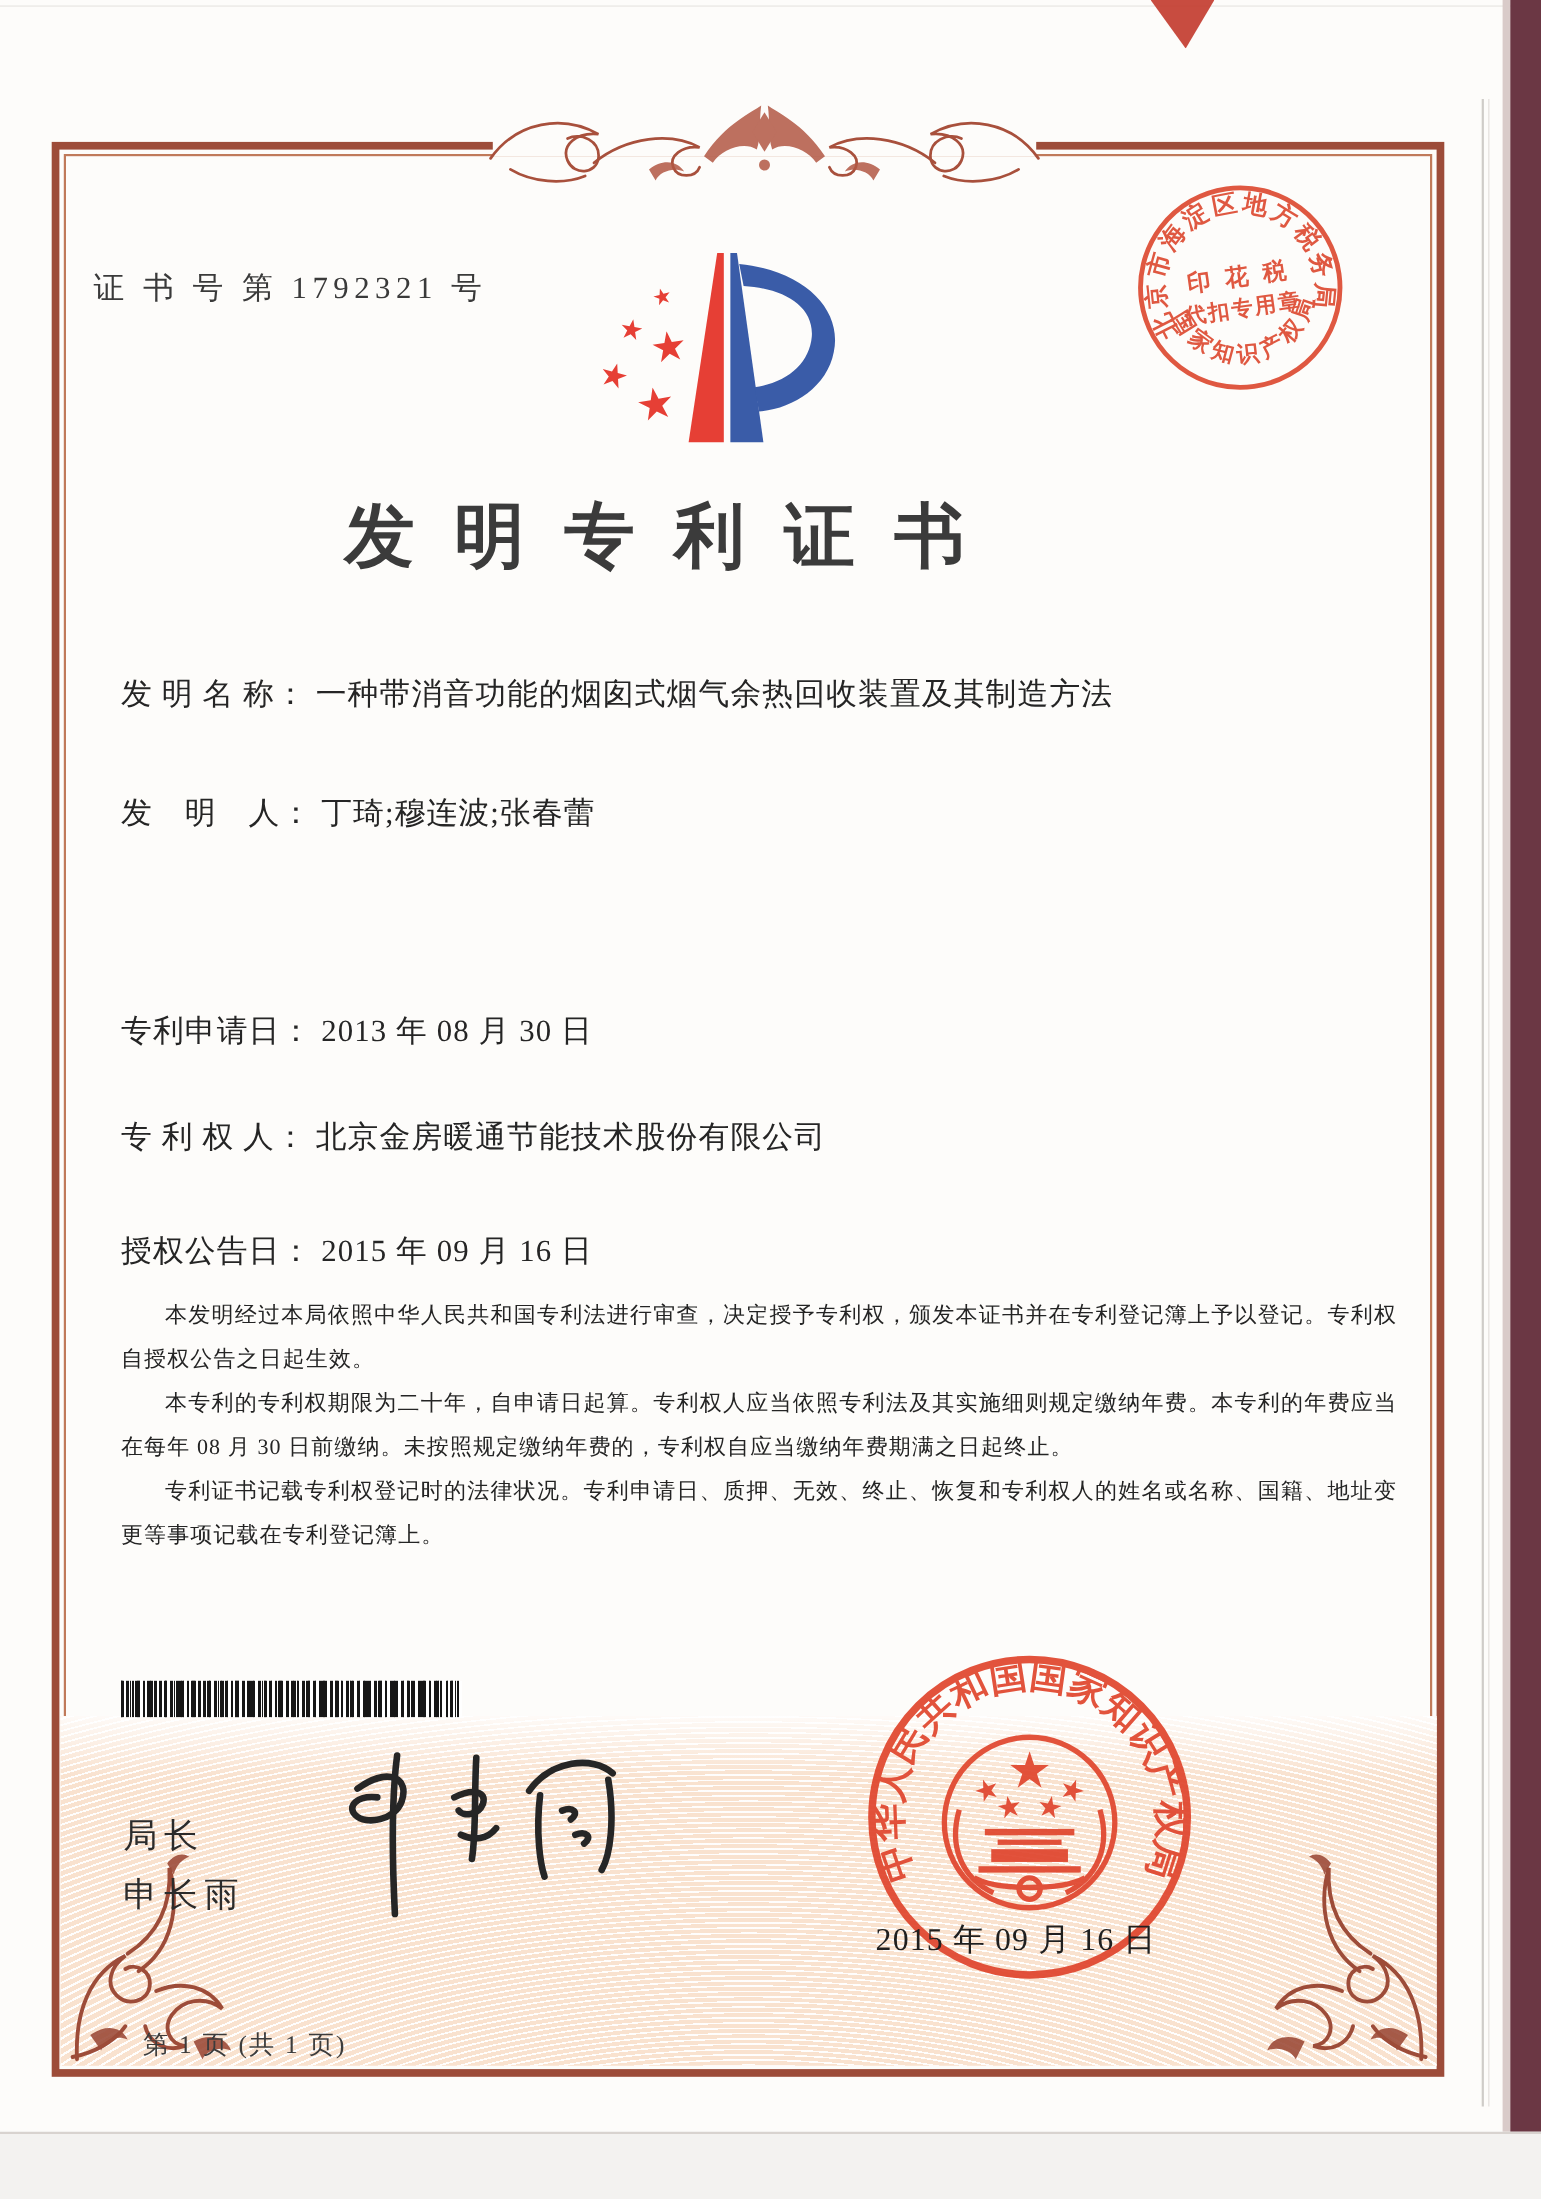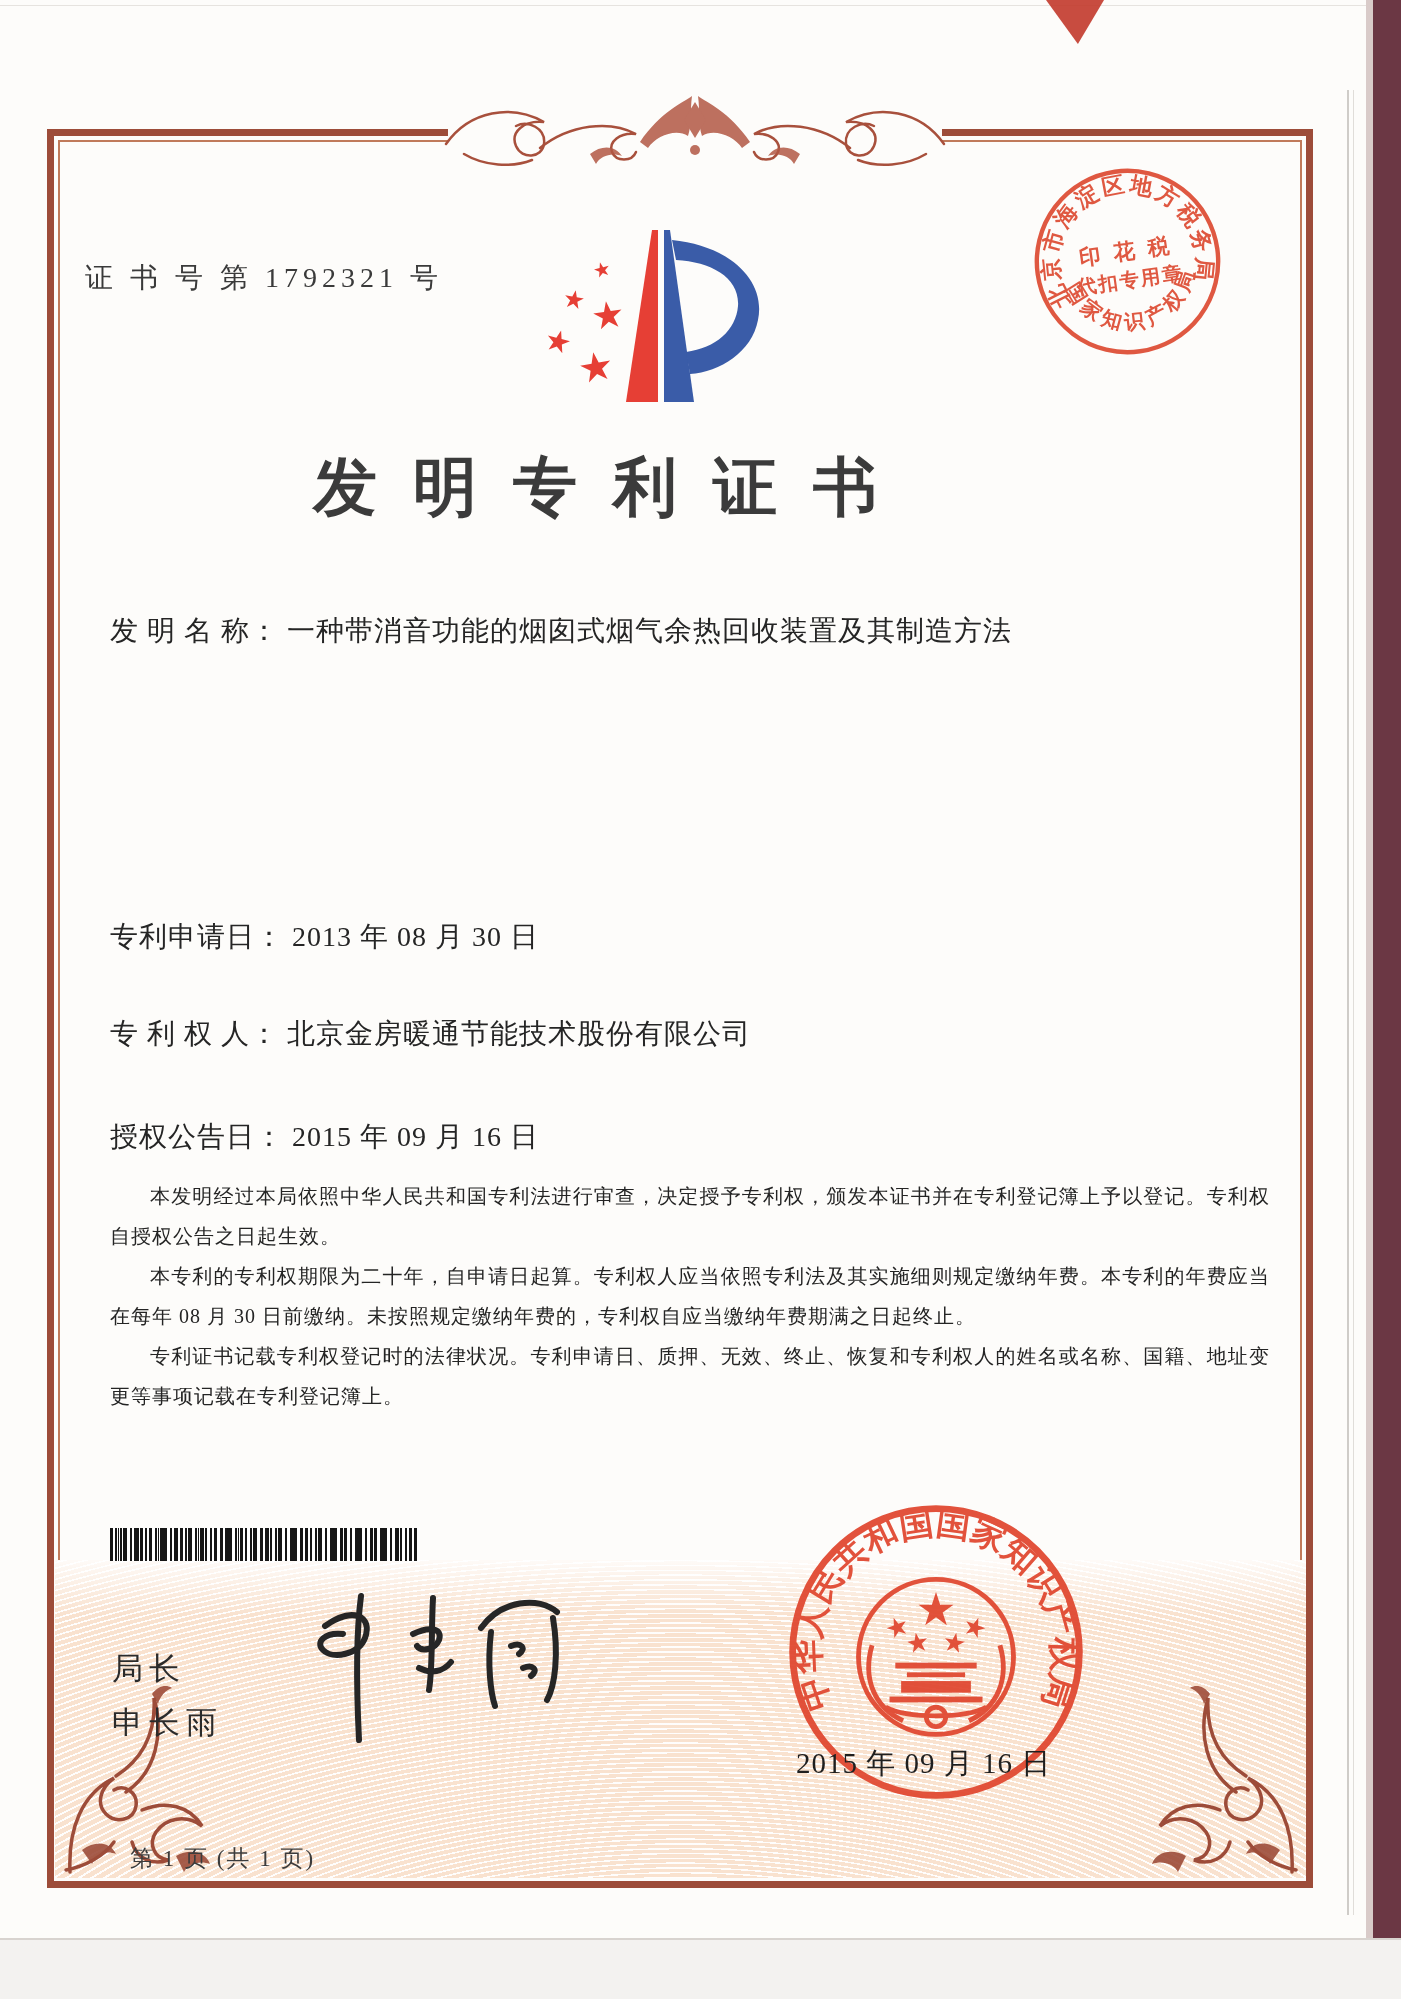--- a/index.html
+++ b/index.html
@@ -27,21 +27,21 @@
     background-color:#f9e2cf;
     background-image:
       linear-gradient(to bottom, rgba(255,255,255,.85), rgba(255,255,255,0) 55px),
       repeating-radial-gradient(ellipse 1500px 720px at 50% 168%, rgba(255,255,255,.95) 0 3px, rgba(255,255,255,0) 3px 10px);
   }
   .flourish{width:200px;height:196px;}
   .flourish-left{left:56px;top:1680px;}
   .flourish-right{left:1106px;top:1680px;transform:scaleX(-1);}
   .dragon-band{left:440px;top:84px;width:510px;height:112px;}
   
-  .cert-no{left:85px;top:243px;font-size:28px;letter-spacing:5px;color:#3a3a3a;white-space:nowrap;margin-top:16px;}
+  .cert-no{left:85px;top:243px;font-size:28px;letter-spacing:5px;color:#3a3a3a;white-space:nowrap;}
   .logo{left:540px;top:224px;width:235px;height:185px;}
   .tax-stamp{left:1030px;top:164px;width:195px;height:195px;transform:rotate(-8deg);}
   .title{left:128px;top:444px;width:970px;text-align:center;font-size:64px;font-weight:600;
     color:#3b3b3b;letter-spacing:36px;white-space:nowrap;}
   
   .field{left:110px;font-size:28px;white-space:nowrap;color:#252525;letter-spacing:1px;}
   .field .val{margin-left:8px;}
   
   .body-text{left:110px;top:1176px;width:1160px;font-size:20px;line-height:40px;
     text-align:justify;color:#242424;letter-spacing:1px;}
@@ -166,20 +166,23 @@
       <text x="100" y="97" text-anchor="middle" font-size="22" fill="#dd4a31" font-weight="bold" letter-spacing="4">印 花 税</text>
       <text x="100" y="126" text-anchor="middle" font-size="20" fill="#dd4a31" font-weight="bold" letter-spacing="2">代扣专用章</text>
     </g>
   </svg>
 
   <div class="abs field z2" style="top:612px">
     <span class="lbl">发 明 名 称：</span><span class="val">一种带消音功能的烟囱式烟气余热回收装置及其制造方法</span>
   </div>
 
   <div class="abs title z2">发明专利证书</div>
+  <div class="abs field z2" style="top:720px">
+    <span class="lbl">发　明　人：</span><span class="val">丁琦;穆连波;张春蕾</span>
+  </div>
   <div class="abs field z2" style="top:918px">
     <span class="lbl">专利申请日：</span><span class="val">2013 年 08 月 30 日</span>
   </div>
   <div class="abs field z2" style="top:1015px">
     <span class="lbl">专 利 权 人：</span><span class="val">北京金房暖通节能技术股份有限公司</span>
   </div>
   <div class="abs field z2" style="top:1118px">
     <span class="lbl">授权公告日：</span><span class="val">2015 年 09 月 16 日</span>
   </div>
 

